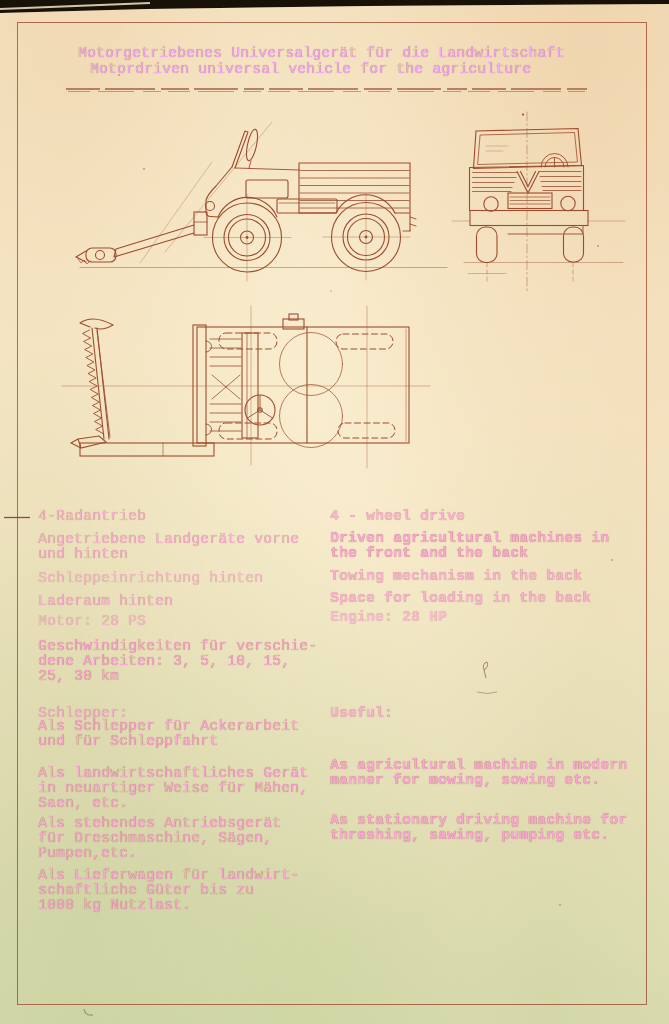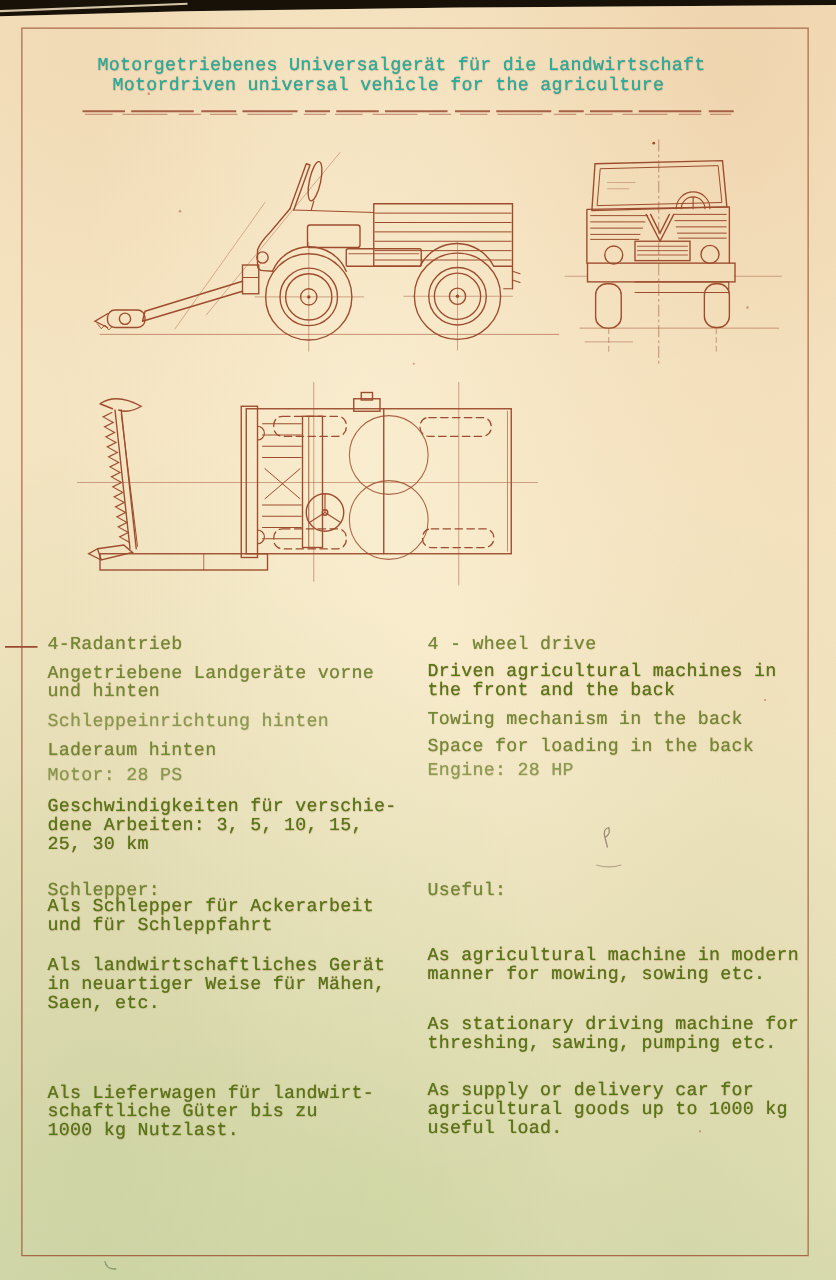--- a/index.html
+++ b/index.html
@@ -25,26 +25,26 @@
   .frame {
     position:absolute; left:17px; top:22px; width:628px; height:981px;
     border:1.6px solid rgba(156,74,46,.78);
     pointer-events:none;
   }
   svg.draw { position:absolute; left:0; top:0; pointer-events:none; }
   .t {
     position:absolute; margin:0; white-space:pre-line;
     font:14.6px/15.1px "Liberation Mono","DejaVu Sans Mono",monospace;
     letter-spacing:.25px;
-    color:#4d7c0f;
+    color:#f9a8d4;
     text-shadow:0 0 .7px rgba(150,60,48,.75), .4px .4px .7px rgba(150,60,48,.18);
   }
   .colL { left:38px; }
-  .colR { left:342px; }
-  .title { color:#14b8a6; }
+  .colR { left:330px;font-weight:bold; }
+  .title { color:#f0abfc; }
   .f1 { opacity:.82; }
   .f2 { opacity:.66; }
 </style>
 </head>
 <body>
 
 <div id="stage">
 
   <div class="paper"></div>
   <div class="frame"></div>
@@ -68,32 +68,32 @@
   <p class="t colR f1" style="top:569px">Towing mechanism in the back</p>
   <p class="t colR f1" style="top:591px">Space for loading in the back</p>
   <p class="t colR f2" style="top:610px">Engine: 28 HP</p>
 
   <p class="t colL f1" style="top:706px">Schlepper:</p>
   <p class="t colL" style="top:719px">Als Schlepper für Ackerarbeit
 und für Schleppfahrt</p>
   <p class="t colL" style="top:766px">Als landwirtschaftliches Gerät
 in neuartiger Weise für Mähen,
 Saen, etc.</p>
+  <p class="t colL" style="top:816px">Als stehendes Antriebsgerät
+für Dreschmaschine, Sägen,
+Pumpen,etc.</p>
   <p class="t colL" style="top:868px">Als Lieferwagen für landwirt-
 schaftliche Güter bis zu
 1000 kg Nutzlast.</p>
 
   <p class="t colR f1" style="top:706px">Useful:</p>
   <p class="t colR" style="top:813px">As stationary driving machine for
 threshing, sawing, pumping etc.</p>
   <p class="t colR" style="top:758px">As agricultural machine in modern
 manner for mowing, sowing etc.</p>
-  <p class="t colR" style="top:866px">As supply or delivery car for
-agricultural goods up to 1000 kg
-useful load.</p>
 
   <svg class="draw" width="669" height="1024" viewBox="0 0 669 1024">
 
     <path d="M0,9 L150,3" stroke="#ead9b8" stroke-width="1.8" opacity=".9"></path>
 
     <g stroke="#9a4a33" fill="none">
       <path d="M66,89 H587" stroke-width="1.5" stroke-dasharray="34 5 50 6 28 5 44 6 20 5" opacity=".85"></path>
       <path d="M68,91.5 H585" stroke-width="1" stroke-dasharray="22 8 36 9 18 7" opacity=".5"></path>
     </g>
 

